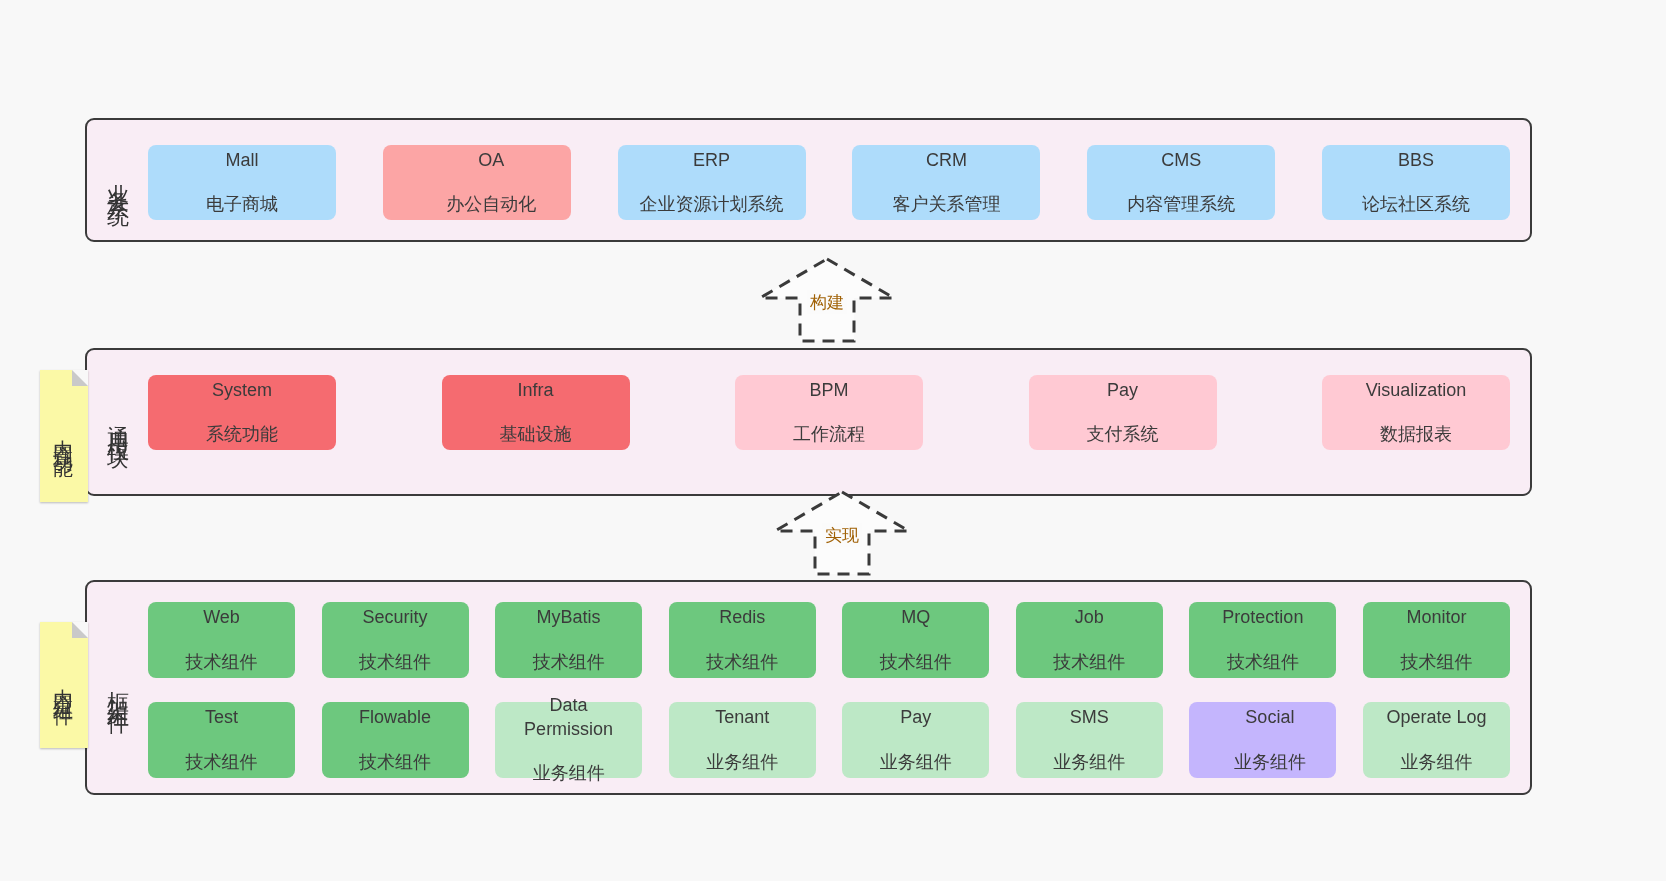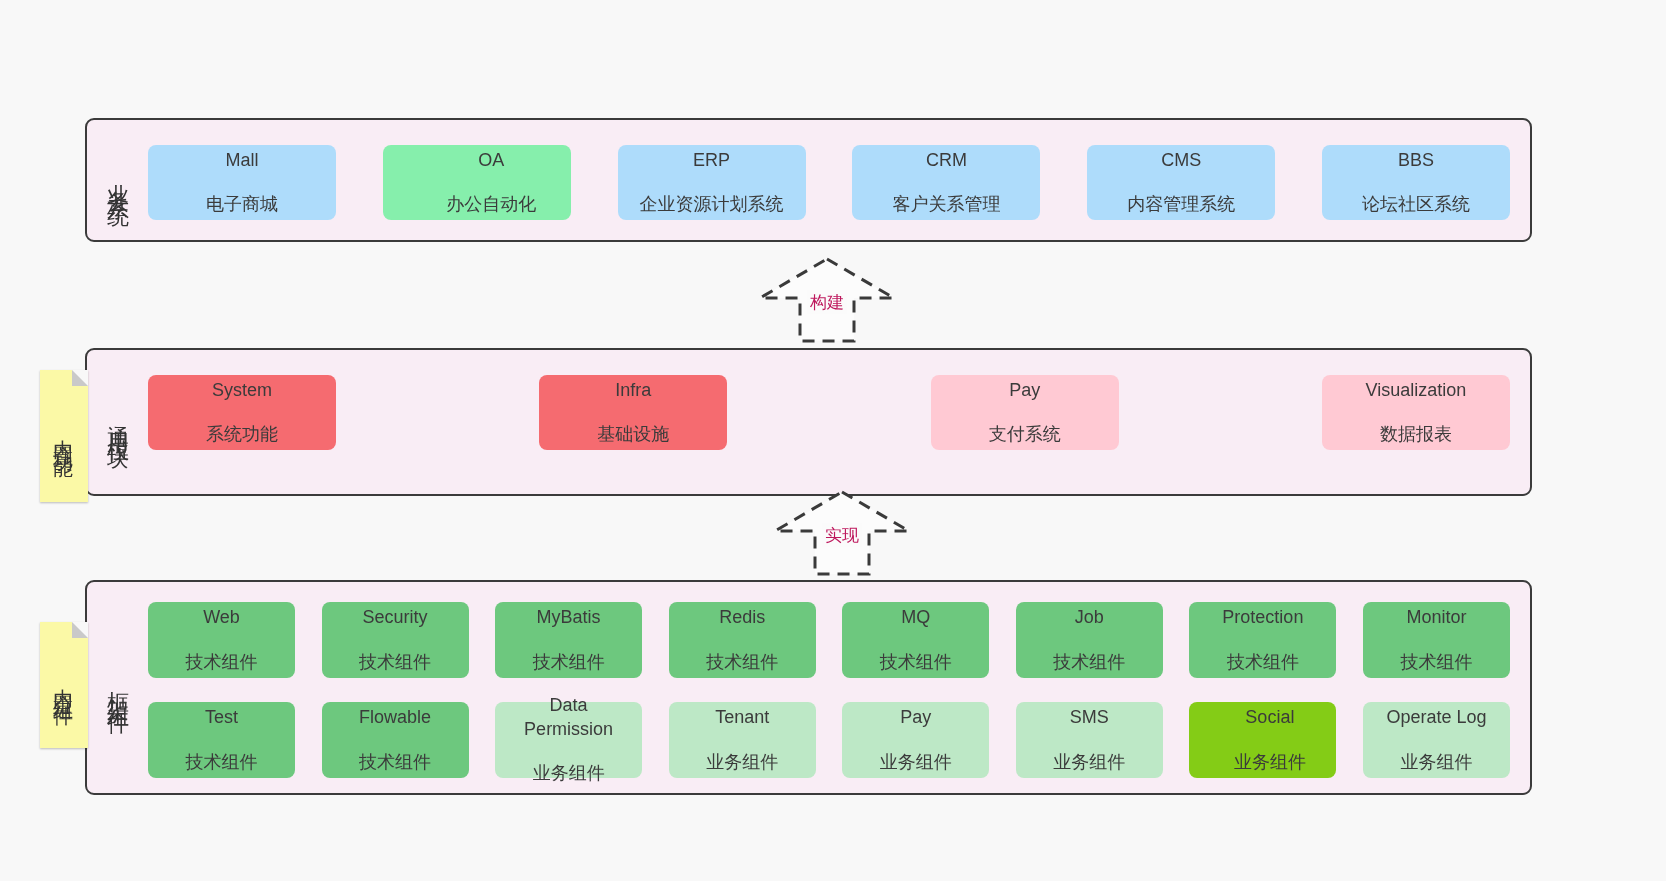--- a/index.html
+++ b/index.html
@@ -103,38 +103,38 @@
   #arrow-1 { left: 752px; top: 256px; }
   #arrow-2 { left: 767px; top: 489px; }
   .arrow svg { display: block; width: 150px; height: 88px; }
   .arrow-label {
     position: absolute;
     left: 50%; top: 52%;
     transform: translate(-50%, -50%);
     background: #fbfbfb;
     padding: 1px 3px;
     font-size: 17px;
-    color: #be185d;
+    color: #a16207;
     white-space: nowrap;
     text-align: center;
   }
 </style>
 </head>
 <body>
 
 <div class="page">
 
   <section class="layer" id="layer-business">
     <div class="layer-label v-text">业务系统</div>
     <div class="row row-6">
         <div class="box" style="background: rgb(174, 220, 251);">
     <div class="box-title">Mall</div>
     <div class="box-subtitle">电子商城</div>
   </div>
-        <div class="box" style="background: #86efac; padding-left: 41px;">
+        <div class="box" style="background: #fca5a5; padding-left: 41px;">
     <div class="box-title">OA</div>
     <div class="box-subtitle">办公自动化</div>
   </div>
         <div class="box" style="background: rgb(174, 220, 251);">
     <div class="box-title">ERP</div>
     <div class="box-subtitle">企业资源计划系统</div>
   </div>
         <div class="box" style="background: rgb(174, 220, 251);">
     <div class="box-title">CRM</div>
     <div class="box-subtitle">客户关系管理</div>
@@ -165,20 +165,24 @@
     <div class="row row-6">
         <div class="box" style="background: rgb(245, 107, 112);">
     <div class="box-title">System</div>
     <div class="box-subtitle">系统功能</div>
   </div>
         <div class="box" style="background: rgb(245, 107, 112);">
     <div class="box-title">Infra</div>
     <div class="box-subtitle">基础设施</div>
   </div>
         <div class="box" style="background: rgb(255, 201, 211);">
+    <div class="box-title">BPM</div>
+    <div class="box-subtitle">工作流程</div>
+  </div>
+        <div class="box" style="background: rgb(255, 201, 211);">
     <div class="box-title">Pay</div>
     <div class="box-subtitle">支付系统</div>
   </div>
         <div class="box" style="background: rgb(255, 201, 211);">
     <div class="box-title">Visualization</div>
     <div class="box-subtitle">数据报表</div>
   </div>
       </div>
   </section>
 
@@ -246,21 +250,21 @@
     <div class="box-subtitle">业务组件</div>
   </div>
         <div class="box" style="background: rgb(189, 232, 198);">
     <div class="box-title">Pay</div>
     <div class="box-subtitle">业务组件</div>
   </div>
         <div class="box" style="background: rgb(189, 232, 198);">
     <div class="box-title">SMS</div>
     <div class="box-subtitle">业务组件</div>
   </div>
-        <div class="box" style="background: #84cc16; padding-left: 26px;">
+        <div class="box" style="background: #c4b5fd; padding-left: 26px;">
     <div class="box-title">Social</div>
     <div class="box-subtitle">业务组件</div>
   </div>
         <div class="box" style="background: rgb(189, 232, 198);">
     <div class="box-title">Operate Log</div>
     <div class="box-subtitle">业务组件</div>
   </div>
       </div>
   </section>
 

